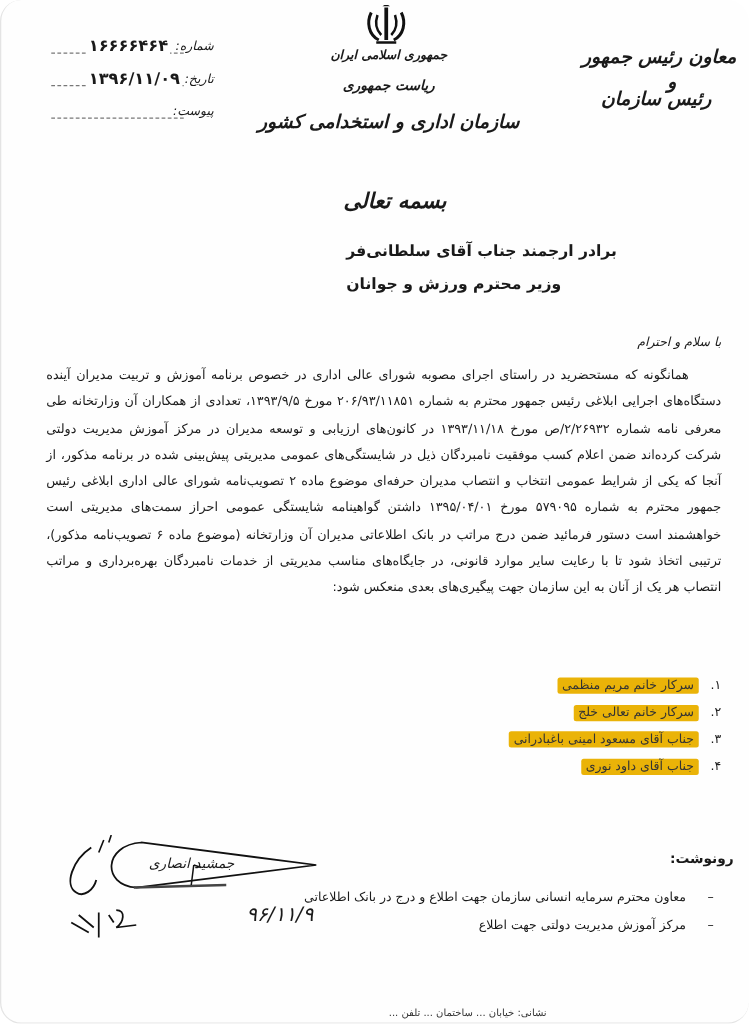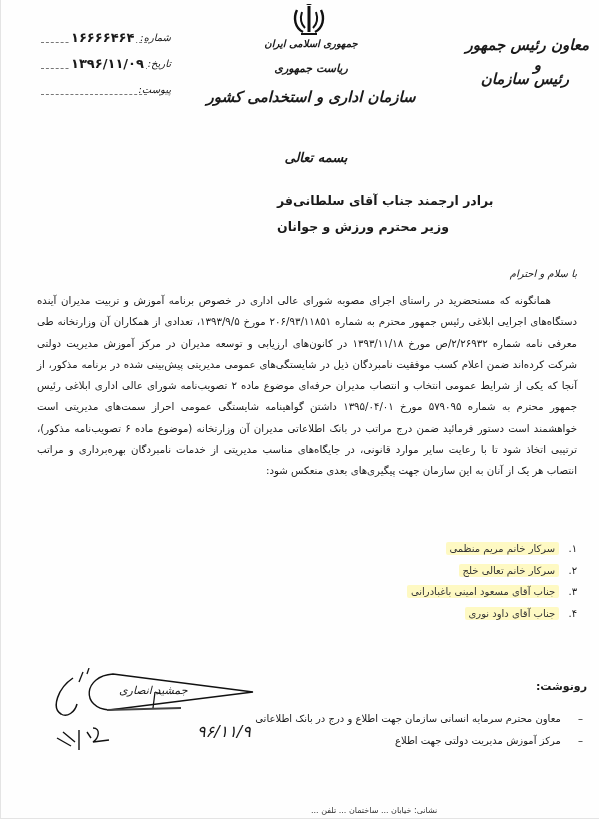--- a/index.html
+++ b/index.html
@@ -6,57 +6,58 @@
   body {
     width: 600px; height: 820px; overflow: hidden;
     background: #ffffff;
     font-family: "DejaVu Sans", sans-serif;
     color: #1a1a1a;
   }
   .page {
     position: relative; width: 598px; height: 818px;
     border-left: 1px solid #e4e4e4; border-bottom: 1px solid #e4e4e4;
     background: #fefefe;
+    border-radius: 17px;
   }
   .abs { position: absolute; }
   .rtl { direction: rtl; unicode-bidi: embed; }
 
   
   .meta-row { position: absolute; left: 40px; width: 130px; height: 18px; font-size: 11px; }
   .meta-label { position: absolute; right: 0; top: 0; font-style: italic; font-size: 10px; }
   .meta-dots { position: absolute; left: 0; right: 24px; top: 10px; border-bottom: 1px dashed #777; }
   .meta-val { position: absolute; left: 28px; top: -2px; font-size: 13px; font-weight: bold; background: #fefefe; padding: 0 2px; letter-spacing: 1px; }
 
   
   .emblem { left: 290px; top: 4px; width: 36px; height: 34px; }
 
   .center-head { left: 180px; width: 260px; text-align: center; font-family: "DejaVu Serif", serif; font-style: italic; }
   .h1 { top: 38px; font-size: 10px; font-weight: bold; }
   .h2 { top: 62px; font-size: 11px; font-weight: bold; }
   .h3 { top: 88px; font-size: 15px; font-weight: bold; }
-  .basmala { left: 260px; width: 110px; top: 150px; text-align: center; font-size: 13px; font-weight: bold; font-family: "DejaVu Serif", serif; font-style: italic; }
+  .basmala { left: 260px; width: 110px; top: 150px; text-align: center; font-size: 17px; font-weight: bold; font-family: "DejaVu Serif", serif; font-style: italic; }
 
   .right-head { right: 10px; text-align: right; font-family: "DejaVu Serif", serif; font-style: italic; font-weight: bold; font-size: 15px; }
 
   .addressee { right: 22px; width: 300px; text-align: left; font-size: 12.5px; font-weight: bold; }
   .salutation { right: 22px; top: 268px; font-size: 10px; font-style: italic; font-family: "DejaVu Serif", serif; margin-left: 24px; }
 
   .body-text {
     right: 22px; width: 540px; top: 290px;
     font-size: 10.2px; line-height: 21.3px; text-align: justify; text-align-last: right;
   }
   .body-text p { margin: 0; text-indent: 26px; }
 
   .names { right: 22px; top: 538px; width: 220px; font-size: 10px; }
   .name-item { height: 21.5px; line-height: 21.5px; text-align: right; white-space: nowrap; }
-  .name-item .hl { background: #fef9c3; padding: 1px 4px; border-radius: 2px; color: #333; }
+  .name-item .hl { background: #eab308; padding: 1px 4px; border-radius: 2px; color: #333; }
   .name-num { margin-left: 6px; }
 
   .cc-title { right: 12px; top: 680px; font-size: 11px; font-weight: bold; }
-  .cc-list { right: 16px; top: 708px; width: 440px; font-size: 10px; }
+  .cc-list { right: 28px; top: 708px; width: 440px; font-size: 10px; }
   .cc-item { height: 22px; line-height: 22px; text-align: right; white-space: nowrap; }
   .cc-dash { margin-left: 14px; }
 
   .signature { left: 52px; top: 668px; width: 220px; height: 100px; }
   .sig-name { left: 118px; top: 684px; font-size: 11px; font-style: italic; font-family: "DejaVu Serif", serif; }
   .sig-date { left: 196px; top: 722px; font-size: 16px; font-style: italic; }
 
   .footer-text { left: 310px; top: 806px; font-size: 8px; color: #333; letter-spacing: 1px; }
 </style>
 </head>

